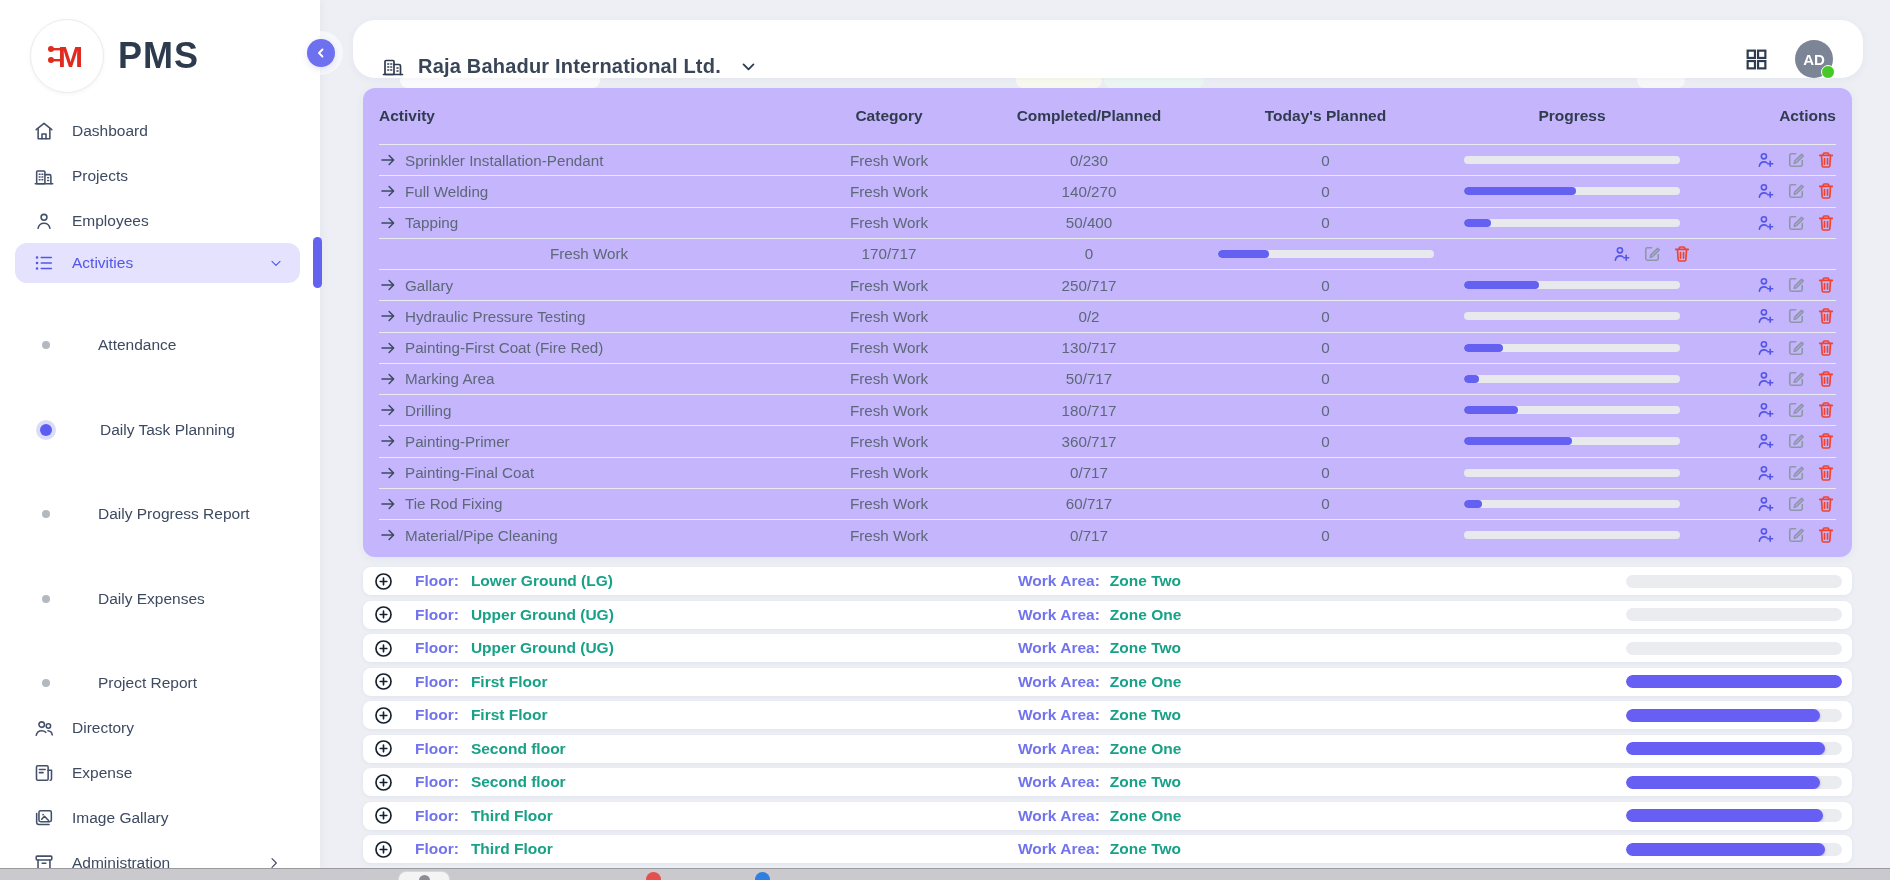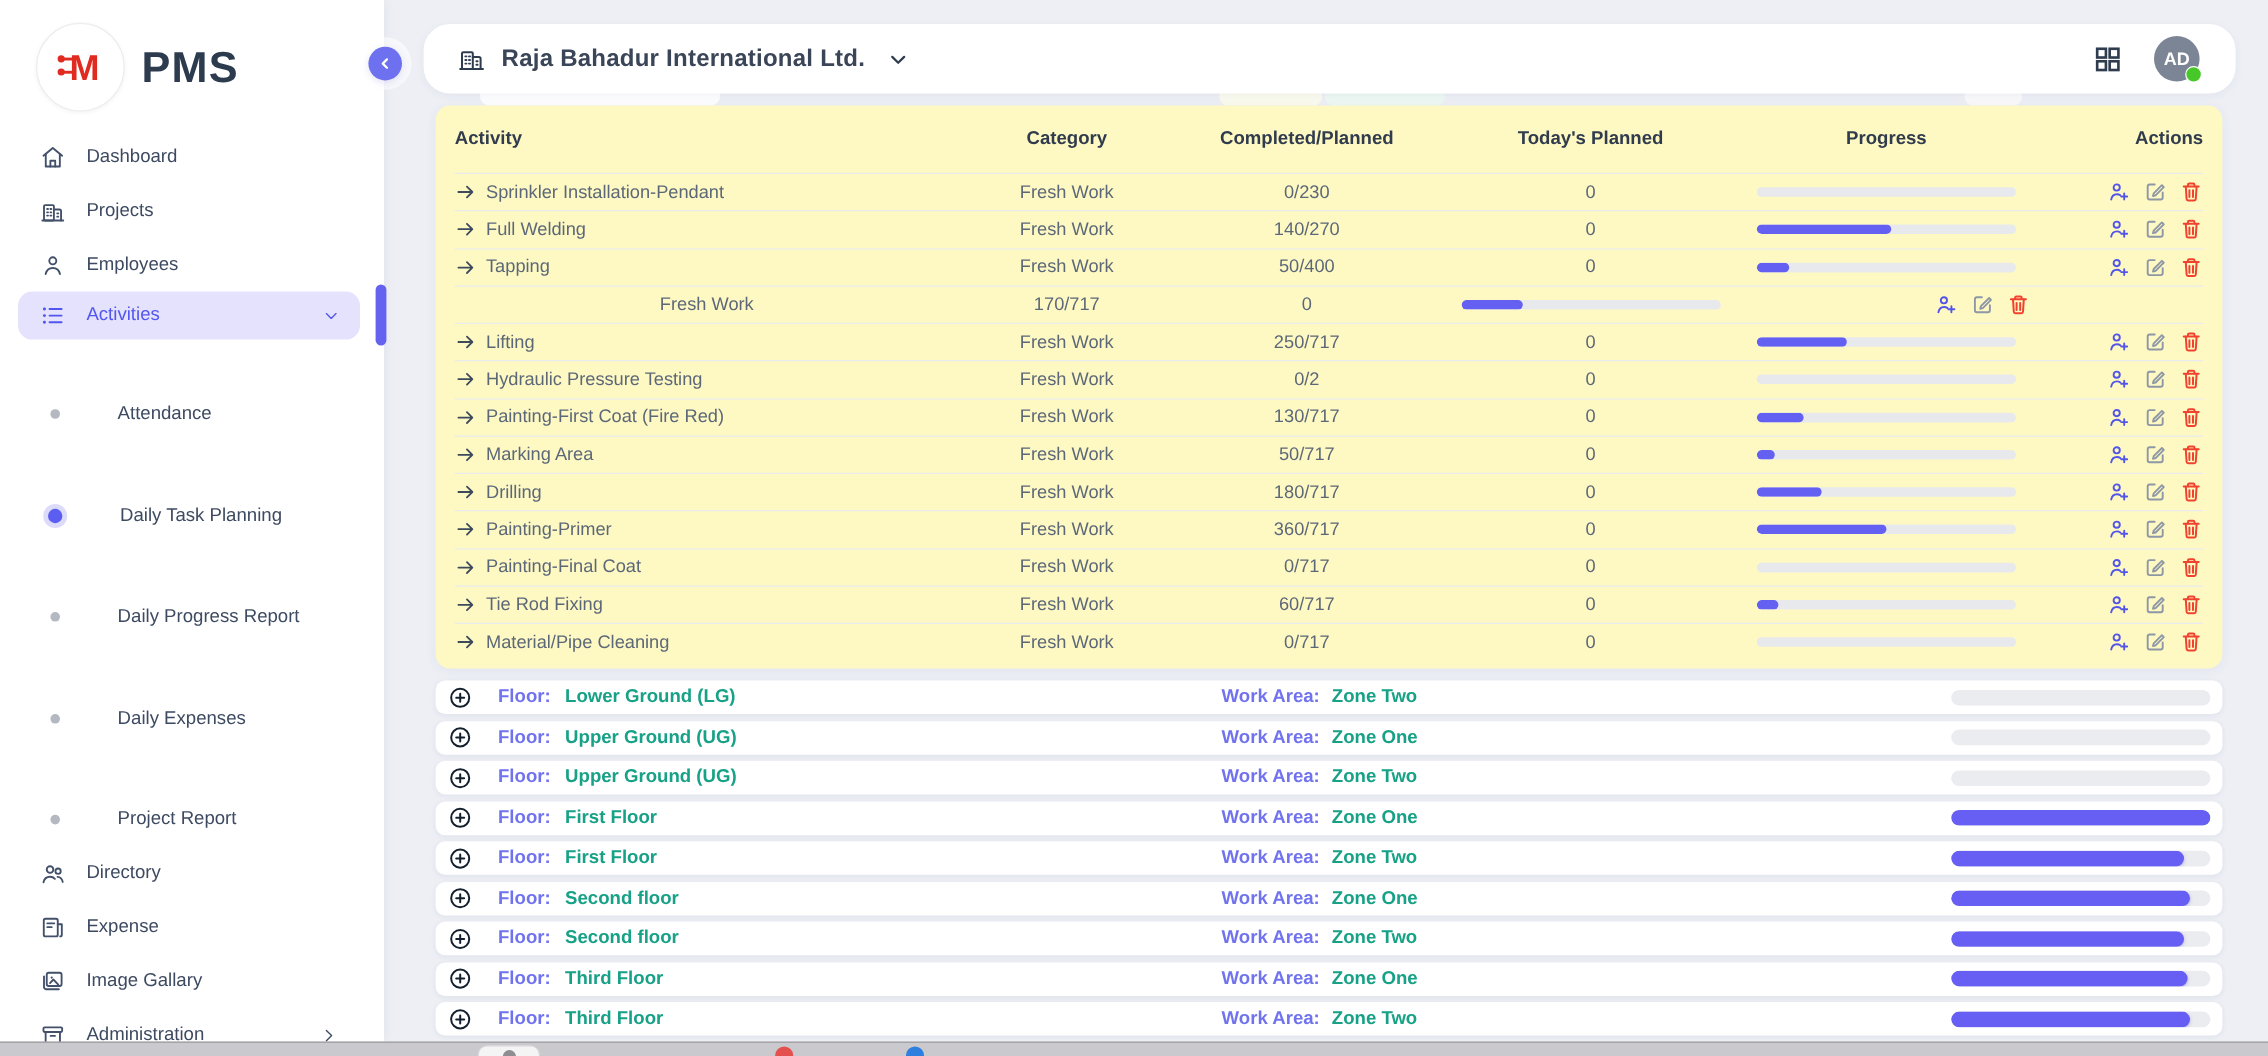--- a/index.html
+++ b/index.html
@@ -53,21 +53,21 @@
     position:absolute;left:307px;top:39px;width:28px;height:28px;border-radius:50%;
     background:#6d71f0;border:none;color:#fff;z-index:4;cursor:pointer;
     display:flex;align-items:center;justify-content:center;
     box-shadow:0 0 0 8px rgba(255,255,255,.55),0 2px 6px rgba(80,80,200,.35);
   }
   .collapse-btn svg{width:14px;height:14px;}
   
   .header-card{
     position:absolute;left:353px;top:20px;width:1510px;height:58px;background:#fff;
     border-radius:22px;box-shadow:0 2px 8px rgba(40,50,90,.05);
-    display:flex;align-items:center;padding:0;z-index:1;
+    display:flex;align-items:flex-end;padding:0;z-index:1;
   }
   .hc-left{display:flex;align-items:center;margin-left:28px;gap:13px;cursor:pointer;}
   .hc-left .b-icon{width:24px;height:24px;color:#2f3c4f;}
   .hc-title{font-size:20px;font-weight:600;color:#3a4557;letter-spacing:.2px;}
   .hc-caret{width:17px;height:17px;color:#2f3c4f;margin-left:6px;}
   .hc-right{margin-left:auto;display:flex;align-items:center;gap:26px;padding-right:30px;}
   .grid-btn{background:none;border:none;padding:0;cursor:pointer;color:#2f3c4f;width:25px;height:25px;}
   .avatar{
     position:relative;width:38px;height:38px;border-radius:50%;background:#7c8595;cursor:pointer;
     display:flex;align-items:center;justify-content:center;color:#fff;font-size:15px;font-weight:700;
@@ -77,21 +77,21 @@
     background:#47c829;border:1.5px solid #fff;
   }
   
   .blob{position:absolute;border-radius:8px;z-index:0;}
   .b1{left:400px;top:71px;width:200px;height:17px;background:rgba(255,255,255,.85);}
   .b2{left:1016px;top:73px;width:86px;height:15px;background:rgba(253,252,238,.8);}
   .b3{left:1104px;top:73px;width:100px;height:15px;background:rgba(236,250,244,.8);}
   .b4{left:1637px;top:73px;width:48px;height:15px;background:rgba(250,250,252,.9);}
   
   .table-card{
-    position:absolute;left:363px;top:88px;width:1489px;height:469px;background:#fef9c3;
+    position:absolute;left:363px;top:88px;width:1489px;height:469px;background:#c4b5fd;
     border-radius:12px;box-shadow:0 2px 10px rgba(40,50,90,.05);padding:0 16px;box-sizing:border-box;
     z-index:1;
   }
   .trow{
     display:grid;grid-template-columns:420px 180px 220px 253px 240px 144px;align-items:center;
   }
   .thead{height:56px;font-weight:700;color:#303c4e;font-size:15.5px;}
   .tbody .trow{height:30.25px;border-top:1px solid #e9ebef;color:#5c6878;font-size:15.2px;}
   .c-left{text-align:left;display:flex;align-items:center;gap:8px;}
   .c-center{text-align:center;}
@@ -504,21 +504,21 @@
         </svg>
       </button>
     </div>
   </div>
 
   <div class="trow">
     <div class="c-left">
       <svg class="arrow-i" viewBox="0 0 24 24" fill="none" stroke="currentColor" stroke-width="2" stroke-linecap="round" stroke-linejoin="round">
               <path d="M4 12h15M13.5 6 19.5 12l-6 6"></path>
             </svg>
-      <span class="f-activity">Lifting</span>
+      <span class="f-activity">Gallary</span>
     </div>
     <div class="c-center f-category">Fresh Work</div>
     <div class="c-center f-cp">250/717</div>
     <div class="c-center f-today">0</div>
     <div class="c-center">
             <div class="pbar">
               <div class="f-fill" style="width: 34.8675%;"></div>
             </div>
           </div>
     <div class="acts">

